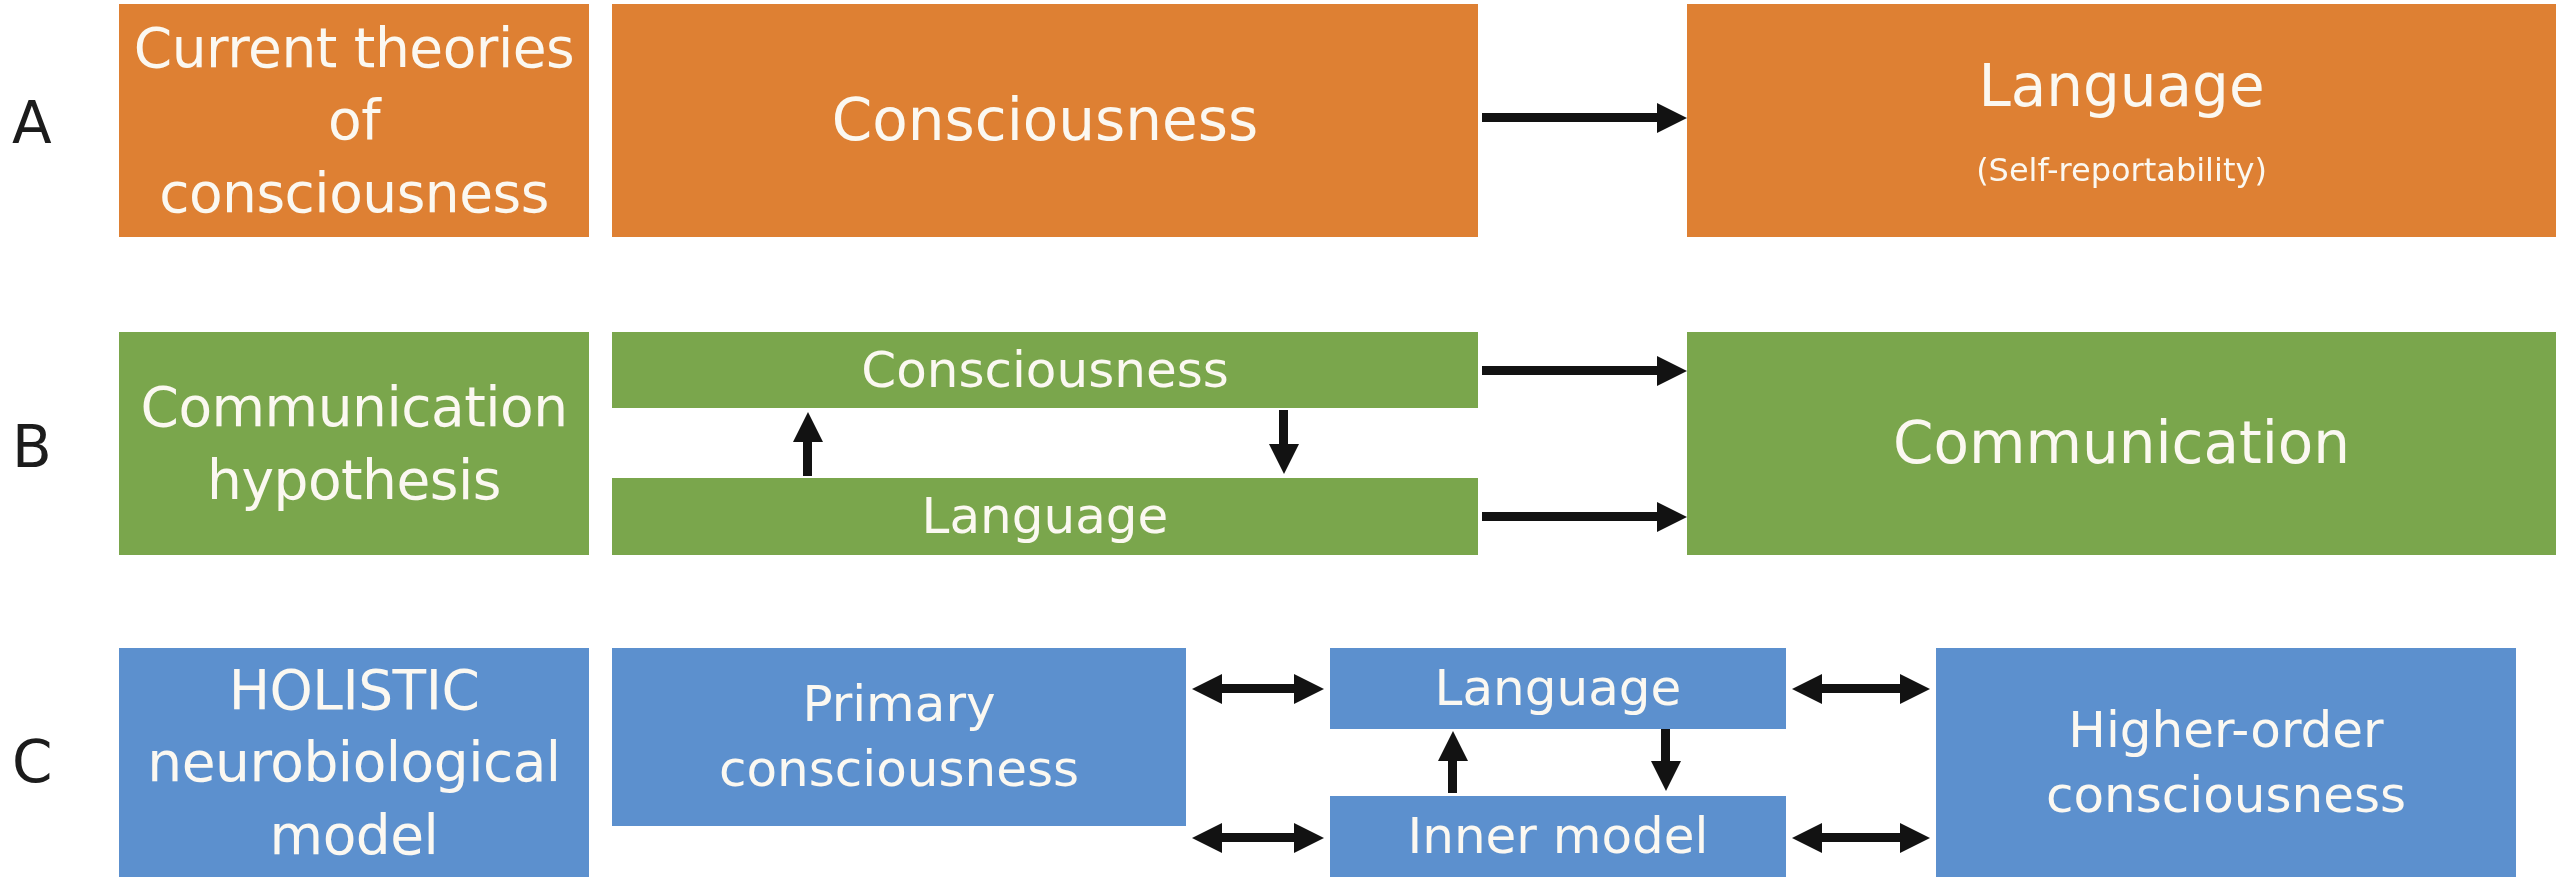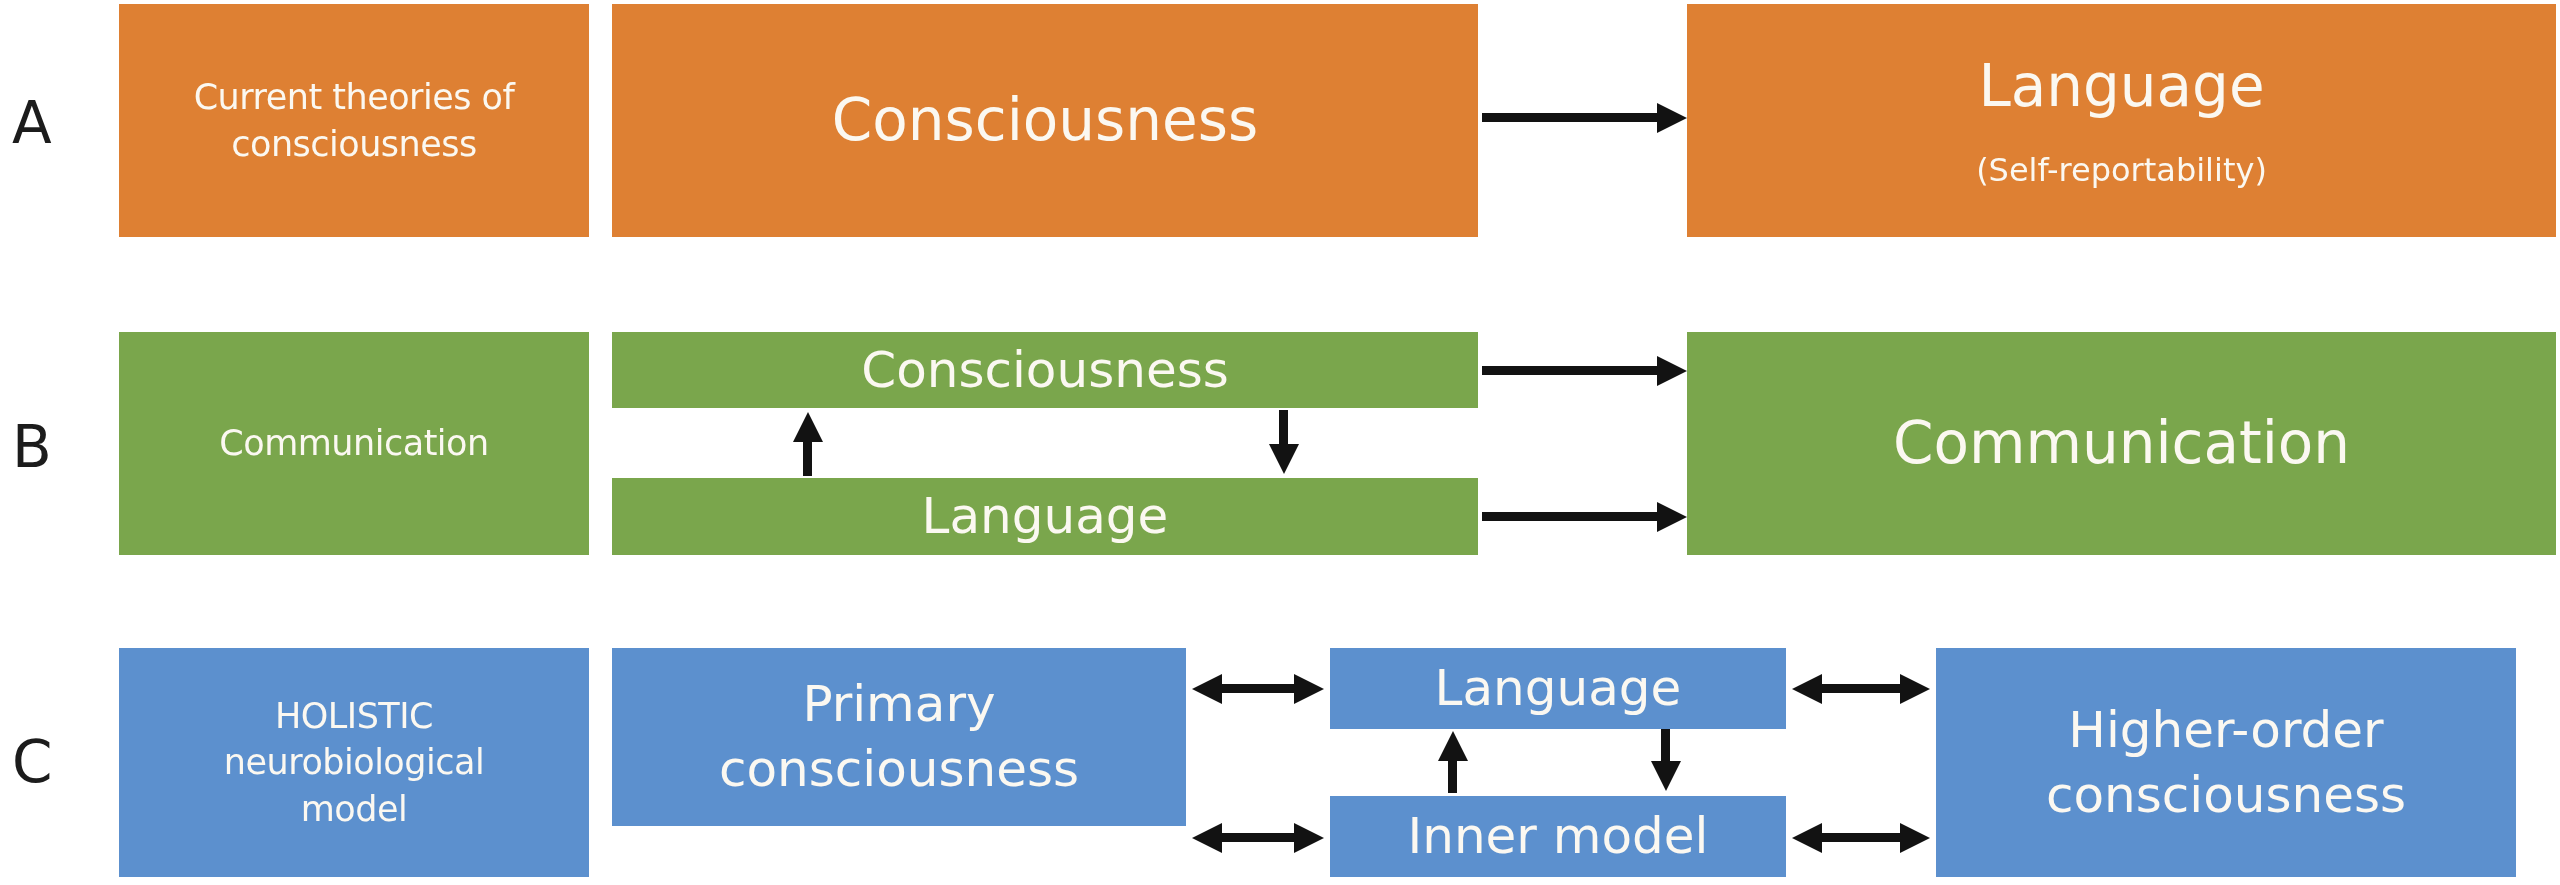--- a/index.html
+++ b/index.html
@@ -27,21 +27,21 @@
   .box.green  { background: var(--green); }
   .box.blue   { background: var(--blue); }
 
   .row-label {
     position: absolute;
     color: var(--label_text);
     font-size: 58px;
     line-height: 1;
   }
 
-  .t-small  { font-size: 35px; line-height: 1.32; letter-spacing: -0.5px; }
+  .t-small  { font-size: 55px; line-height: 1.32; letter-spacing: -0.5px; }
   .t-mid    { font-size: 50px; line-height: 1.3; }
   .t-big    { font-size: 58px; line-height: 1.2; }
   .t-sub    { font-size: 32px; line-height: 1.2; }
 
   
   .ar { position: absolute; background: var(--arrow); }
   .ar.h { height: 9px; }
   .ar.v { width: 9px; }
 
   .ar.h.head-right::after {
@@ -118,20 +118,21 @@
 
   <div class="box orange" id="box-a-right">
     <span class="t-big">Language</span>
     <span class="t-sub">(Self-reportability)</span>
   </div>
 
   <div class="row-label" id="label-b">B</div>
 
   <div class="box green t-small" id="box-b-left">
     <span>Communication</span>
+    <span>hypothesis</span>
   </div>
 
   <div class="box green t-mid" id="box-b-top">
     <span>Consciousness</span>
   </div>
 
   <div class="ar v head-up" id="arrow-b-up"></div>
   <div class="ar v head-down" id="arrow-b-down"></div>
 
   <div class="box green t-mid" id="box-b-bottom">

